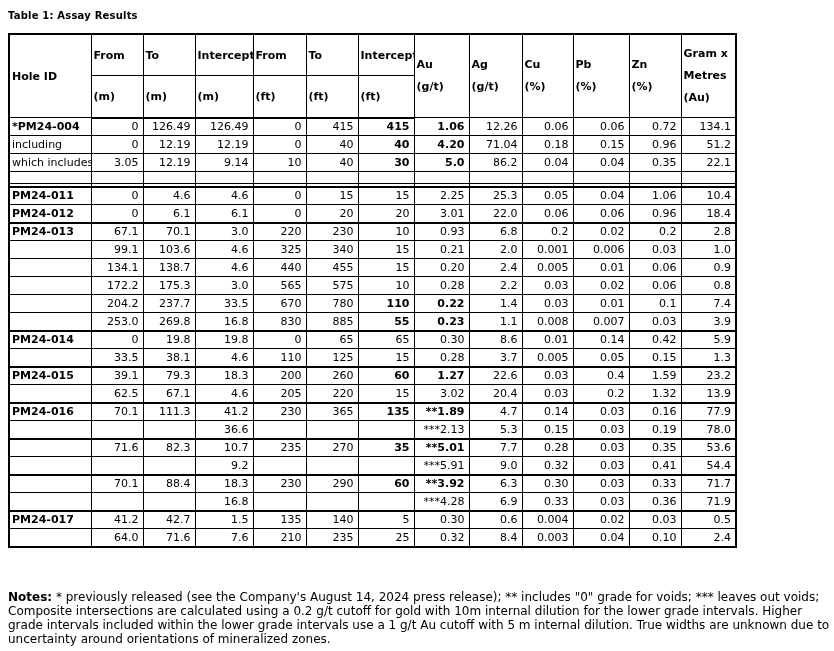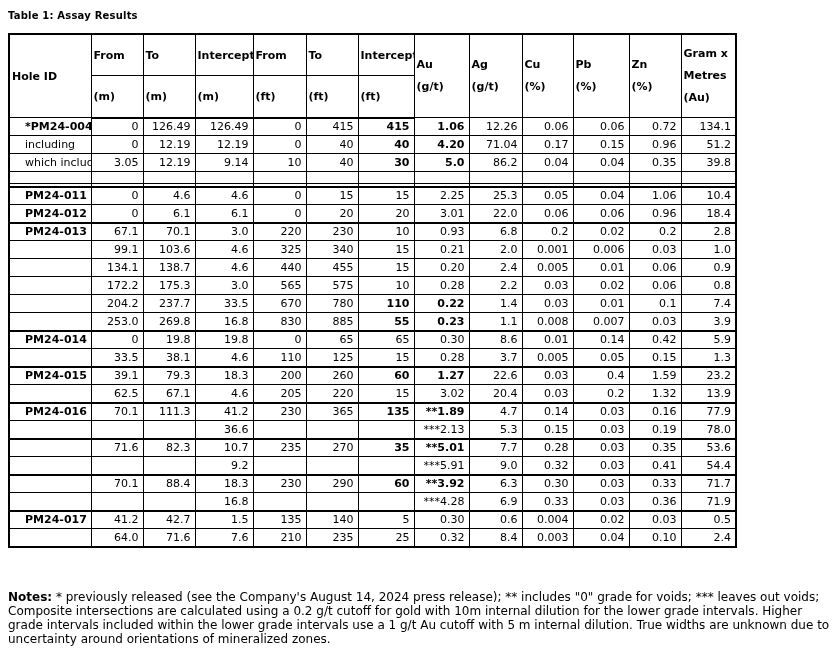--- a/index.html
+++ b/index.html
@@ -40,21 +40,21 @@
     white-space: pre-line;
     line-height: 22px;
   }
   table.assay thead tr:last-child th { border-bottom-width: 2px; }
   table.assay tbody td {
     height: 18px;
     padding: 0 4px;
     vertical-align: middle;
     white-space: nowrap;
   }
-  table.assay td.hole { text-align: left; padding-left: 15px; }
+  table.assay td.hole { text-align: left; padding-left: 2px; }
   table.assay td.num  { text-align: right; }
   table.assay .b { font-weight: bold; }
   table.assay tr.group td { border-top-width: 2px; }
   table.assay tr.spacer td { padding: 0; }
   .notes {
     margin: 42px 4px 0 0;
     width: 822px;
     font-size: 12px;
     line-height: 14px;
   }
@@ -133,39 +133,39 @@
         <tr>
           <td class="hole">including</td>
           <td class="num">0</td>
           <td class="num">12.19</td>
           <td class="num">12.19</td>
           <td class="num">0</td>
           <td class="num">40</td>
           <td class="num b">40</td>
           <td class="num b">4.20</td>
           <td class="num">71.04</td>
-          <td class="num">0.17</td>
+          <td class="num">0.18</td>
           <td class="num">0.15</td>
           <td class="num">0.96</td>
           <td class="num">51.2</td>
         </tr>
         <tr>
           <td class="hole">which includes</td>
           <td class="num">3.05</td>
           <td class="num">12.19</td>
           <td class="num">9.14</td>
           <td class="num">10</td>
           <td class="num">40</td>
           <td class="num b">30</td>
           <td class="num b">5.0</td>
           <td class="num">86.2</td>
           <td class="num">0.04</td>
           <td class="num">0.04</td>
           <td class="num">0.35</td>
-          <td class="num">39.8</td>
+          <td class="num">22.1</td>
         </tr>
         <tr class="spacer">
           <td style="height: 12px;"></td>
           <td style="height: 12px;"></td>
           <td style="height: 12px;"></td>
           <td style="height: 12px;"></td>
           <td style="height: 12px;"></td>
           <td style="height: 12px;"></td>
           <td style="height: 12px;"></td>
           <td style="height: 12px;"></td>

